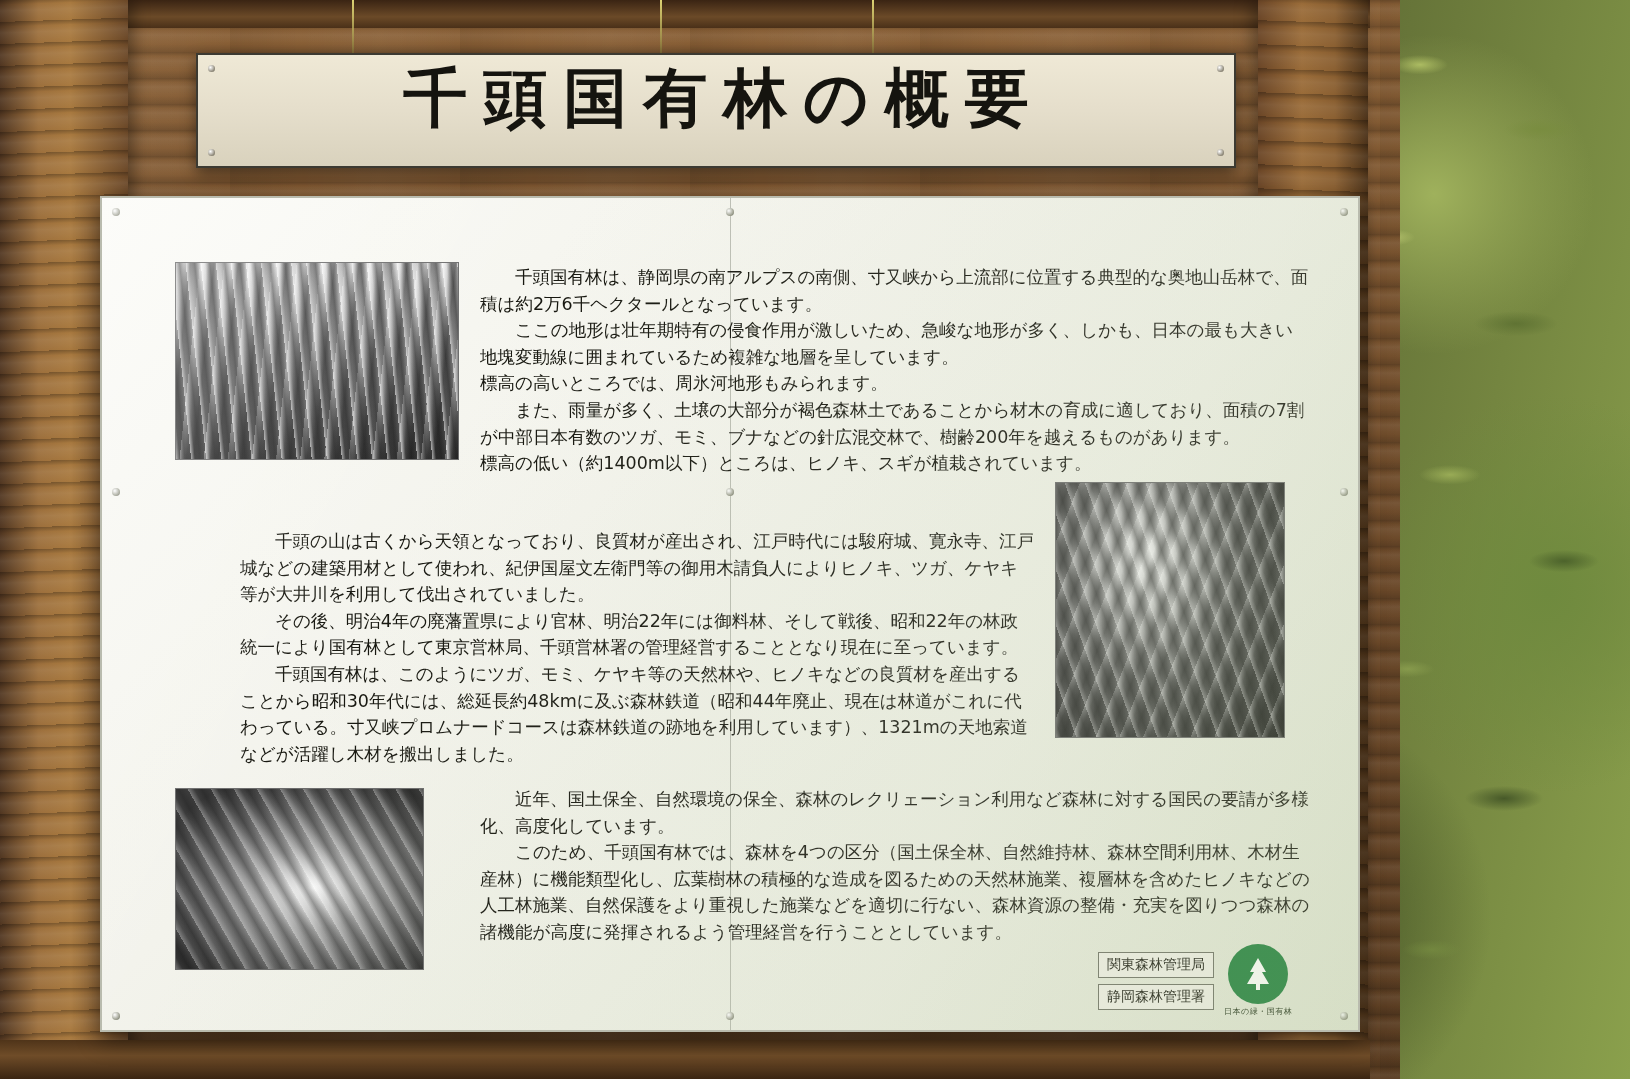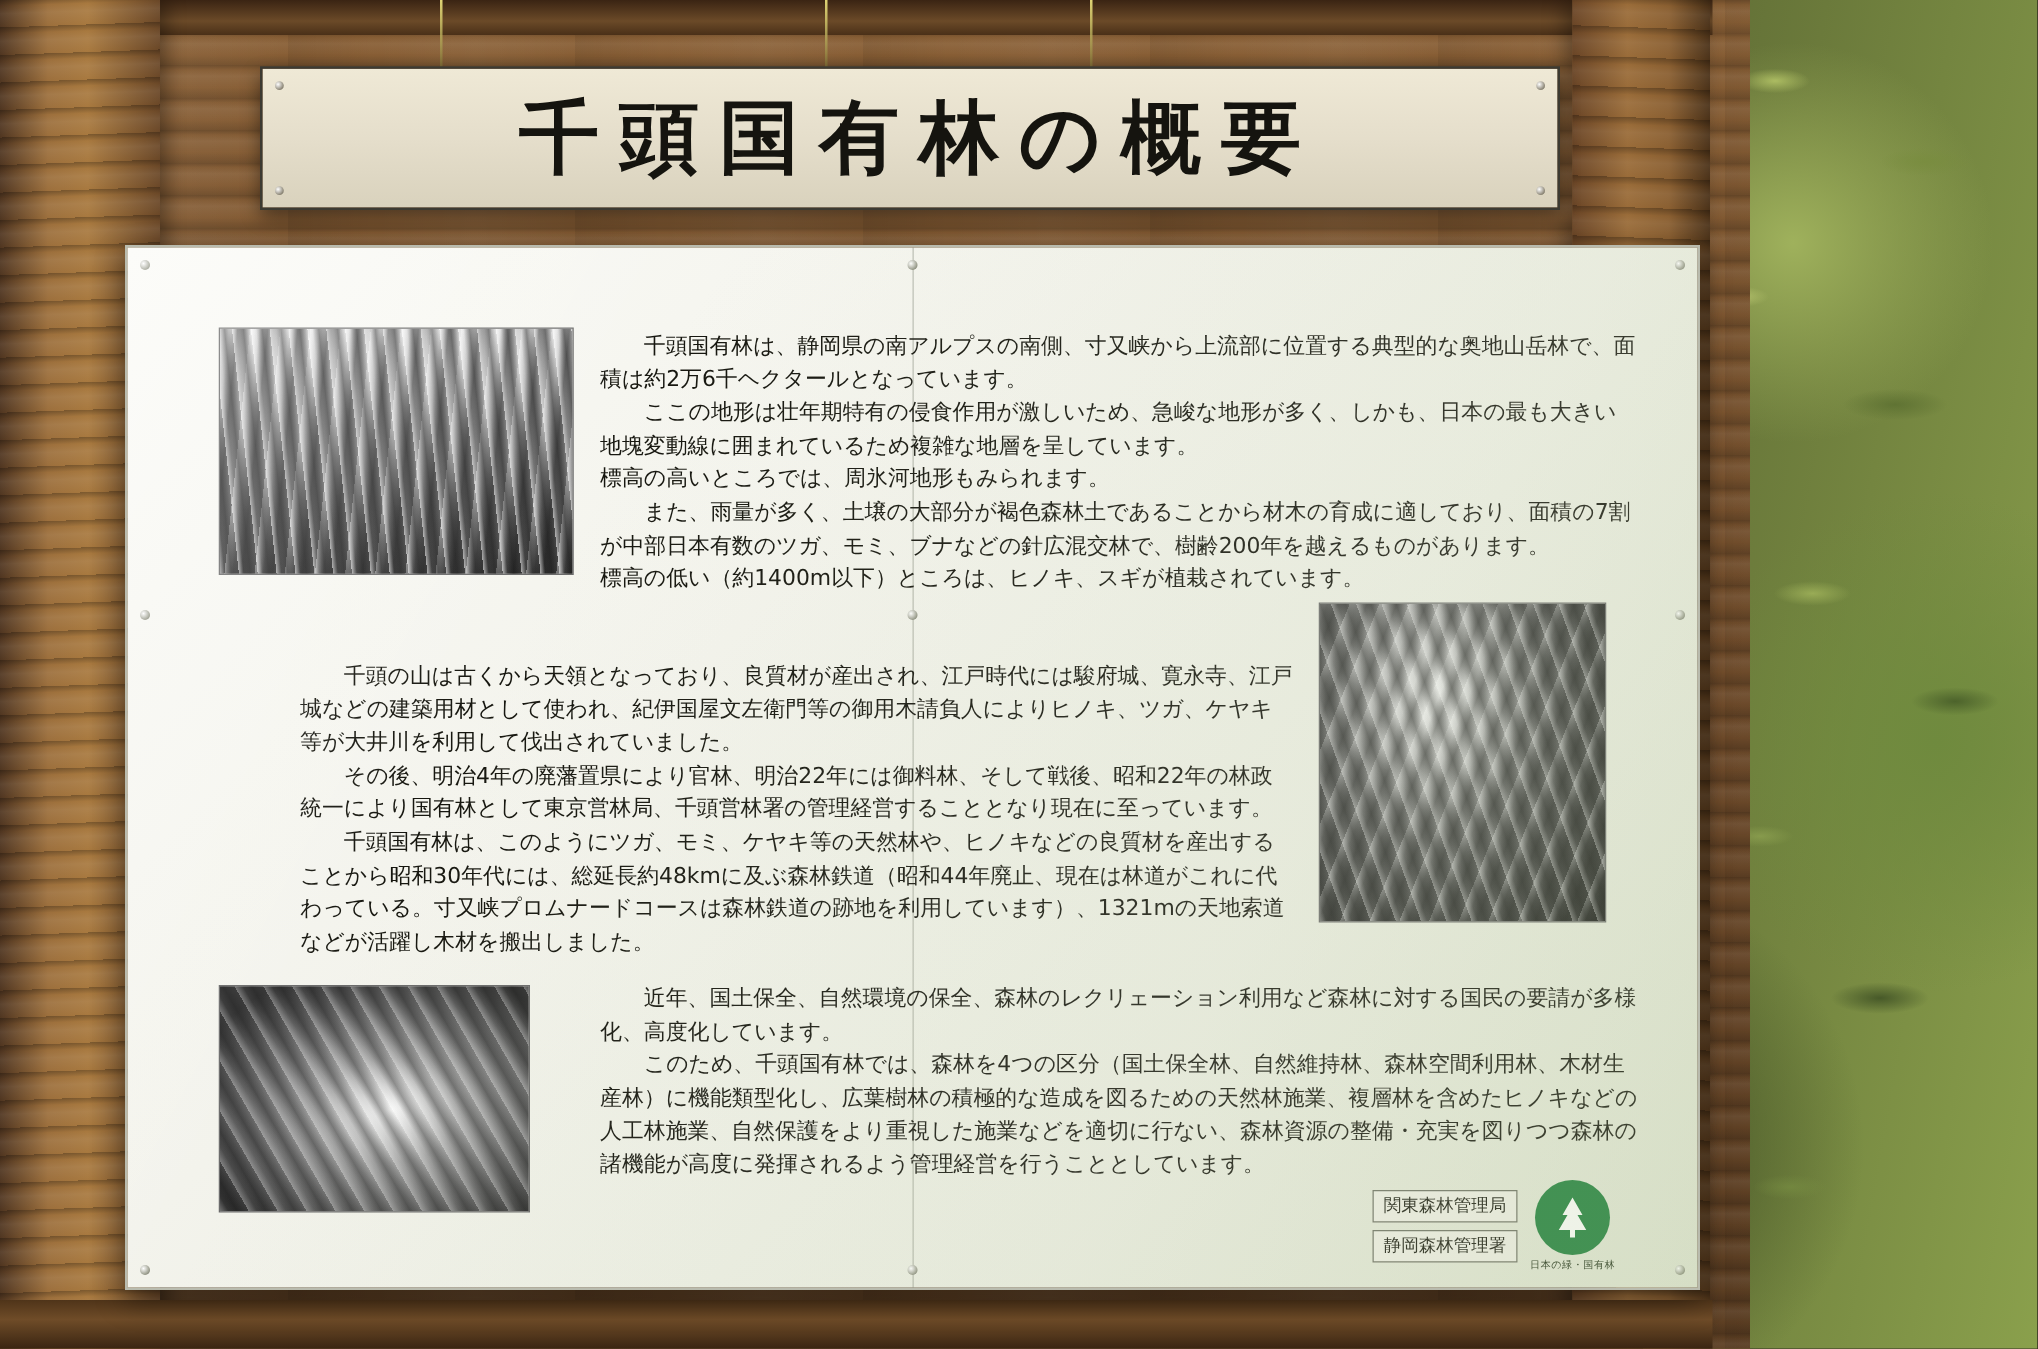--- a/index.html
+++ b/index.html
@@ -88,29 +88,28 @@
     background: linear-gradient(180deg, #3a2413 0%, #6b4a28 60%, #4a3018 100%);
   }
   .rail-lower {
     left: 0; top: 1040px; width: 1370px; height: 39px;
     background: linear-gradient(180deg, #4f3419 0%, #6f4c28 40%, #3a2512 100%);
   }
 
   
   .title-board {
     position: absolute;
-    left: 208px;
+    left: 196px;
     top: 53px;
     width: 1036px;
     height: 111px;
     background: linear-gradient(180deg, #efe9d6 0%, #e5decb 50%, #d9d2bd 100%);
     border: 2px solid #3c3a32;
     box-shadow: 0 6px 14px rgba(0,0,0,.45);
     display: flex;
-    align-items: center;
     justify-content: center;
   }
   .title-board .title-text {
     font-family: "DejaVu Sans", sans-serif;
     font-size: 64px;
     font-weight: 700;
     letter-spacing: 16px;
     color: #15140f;
     text-indent: 16px;
     white-space: nowrap;

